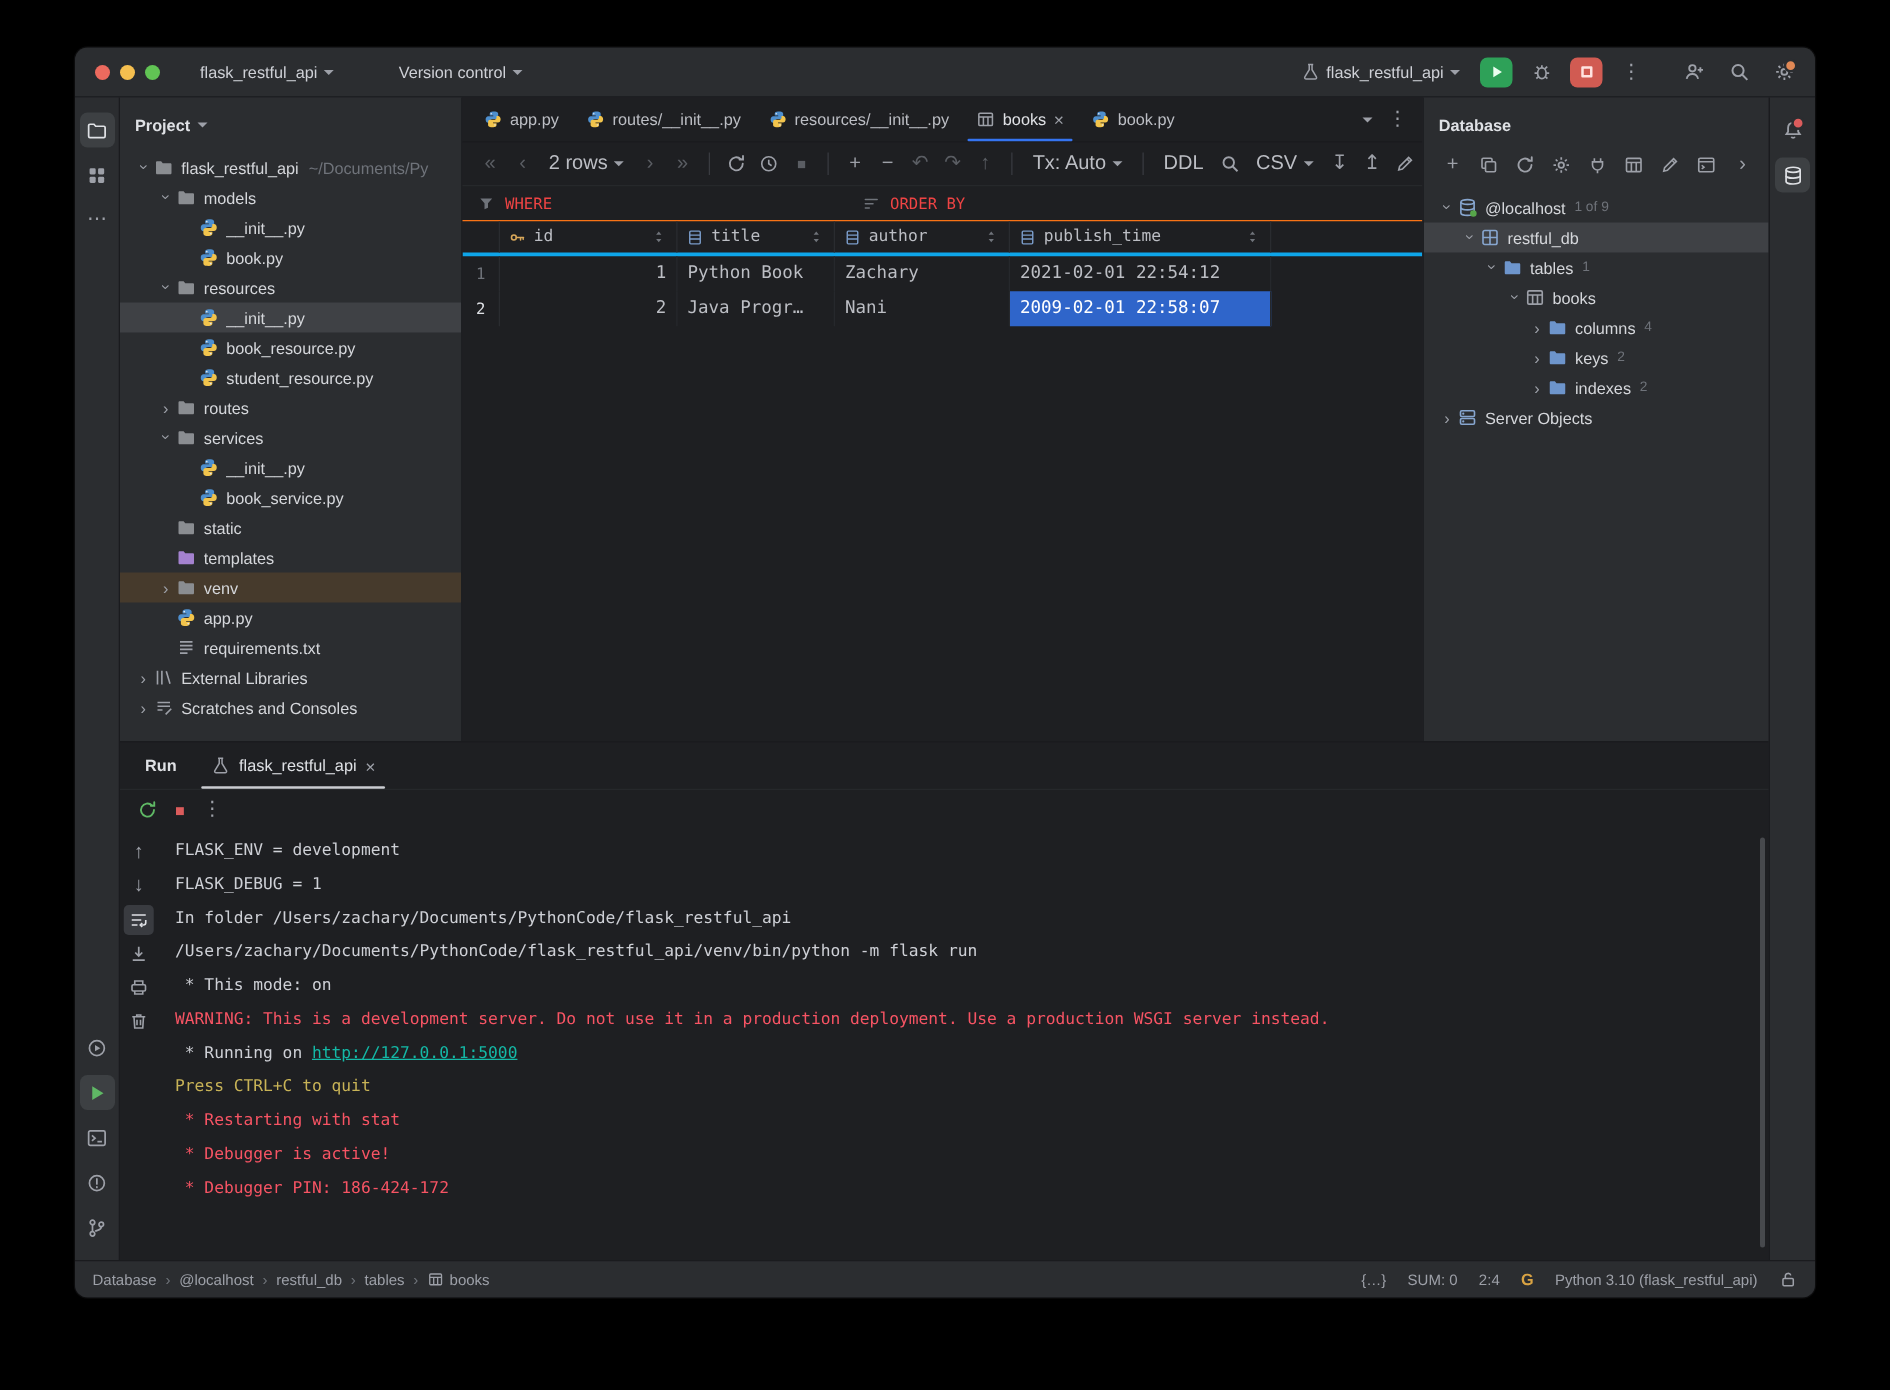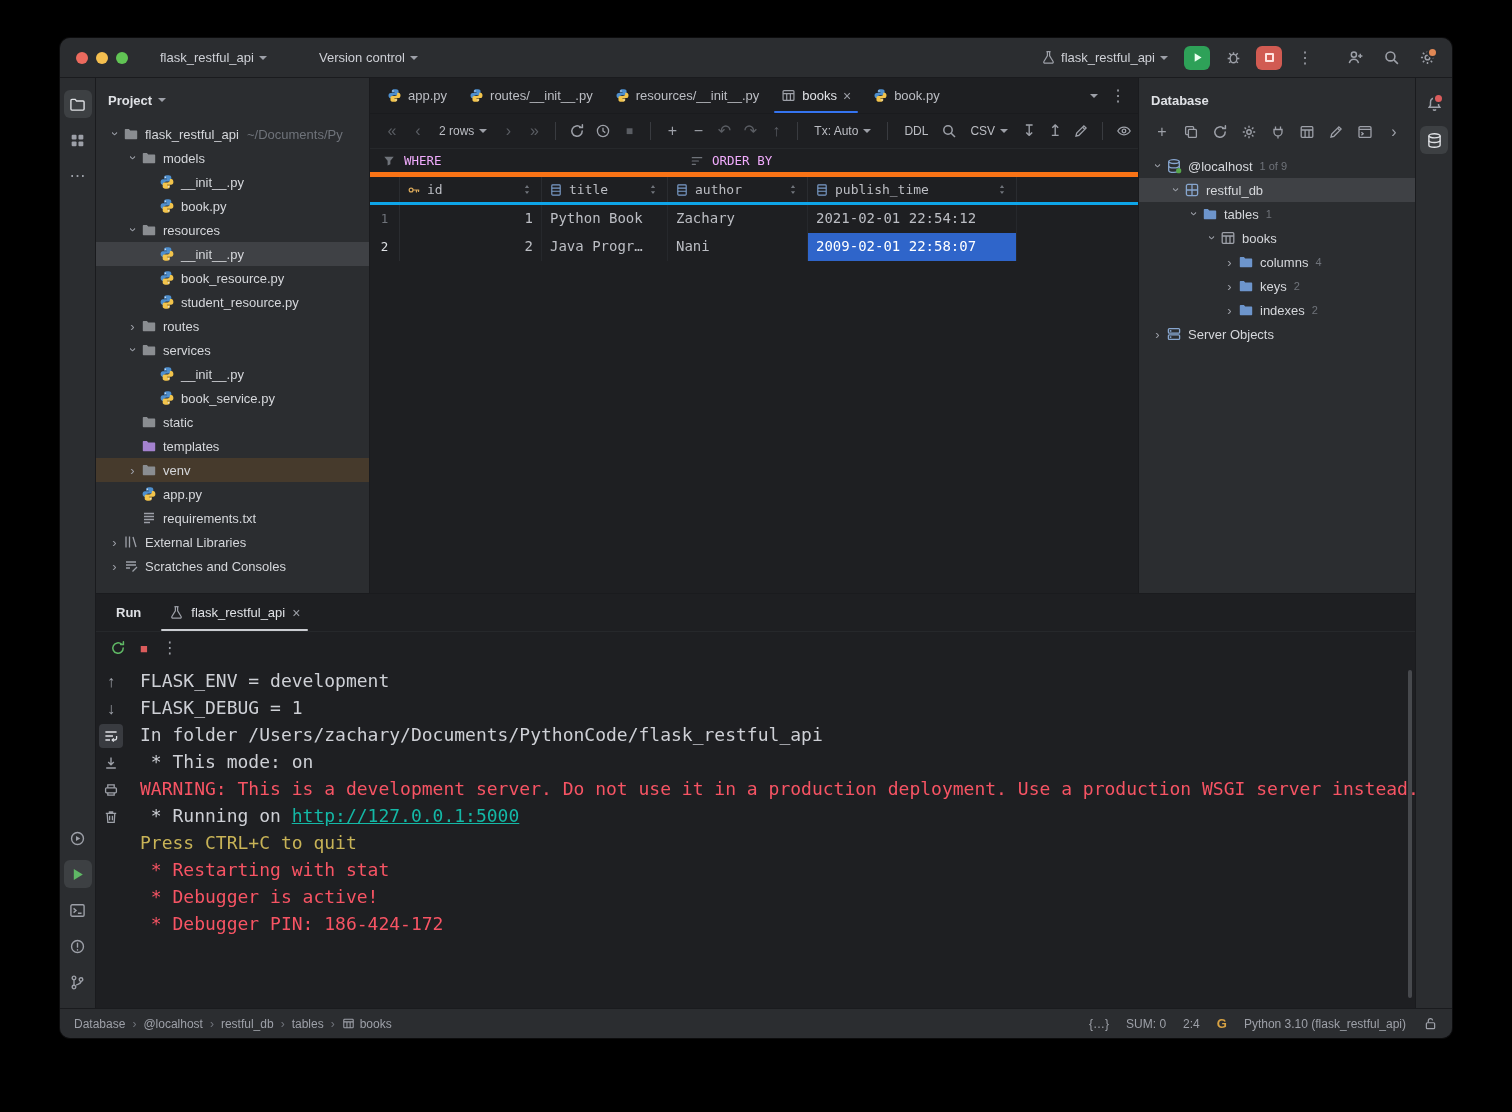--- a/index.html
+++ b/index.html
@@ -77,26 +77,26 @@
   .tab.active { color:#dfe1e5; }
   .tab.active::after { content:''; position:absolute; left:4px; right:4px; bottom:0; height:2px; background:#3574f0; border-radius:1px; }
   .tab-close { color:#9da0a8; font-size:14px; }
   .tab-bar-actions { margin-left:auto; display:flex; align-items:center; gap:12px; padding-right:12px; color:#9da0a8; }
 
   .grid-toolbar { flex:0 0 35px; display:flex; align-items:center; padding:0 10px; gap:2px;
                   border-bottom:1px solid #26282b; color:#9da0a8; font-size:13px; }
   .tbtn { min-width:24px; height:24px; display:flex; align-items:center; justify-content:center; border-radius:4px; }
   .tbtn .icon { width:16px; height:16px; }
   .tbtn.dim, .glyph.dim { color:#5a5d63; }
-  .tlabel { font-size:12px; color:#bcbec4; display:flex; align-items:center; gap:5px; padding:0 7px; white-space:nowrap; }
+  .tlabel { font-size:16px; color:#bcbec4; display:flex; align-items:center; gap:5px; padding:0 7px; white-space:nowrap; }
   .tdivider { width:1px; height:18px; background:#393b40; margin:0 7px; flex:0 0 1px; }
   .t-right { margin-left:auto; display:flex; align-items:center; gap:2px; }
 
-  .filter-bar { flex:0 0 28px; display:flex; align-items:center; border-bottom:5px solid #f97316;
-                font-family:"DejaVu Sans Mono",monospace; font-size:12.5px; color:#f0abfc; }
+  .filter-bar { flex:0 0 28px; display:flex; align-items:center; border-bottom:1px solid #f97316;
+                font-family:"DejaVu Sans Mono",monospace; font-size:12.5px; color:#ef4444; }
   .filter-section { display:flex; align-items:center; gap:8px; padding:0 12px; height:100%; }
   .filter-where { width:308px; }
   .filter-section .icon { width:14px; height:14px; color:#6f737a; }
 
   .grid { flex:1; display:flex; flex-direction:column; font-family:"DejaVu Sans Mono",monospace;
           font-size:14px; color:#bcbec4; overflow:hidden; }
   .grid-header { display:flex; flex:0 0 28px; border-bottom:3px solid #0ea5e9; }
   .gh-cell { display:flex; align-items:center; gap:6px; padding:0 7px; border-right:1px solid #2a2c30; font-size:13px; color:#bcbec4; }
   .gh-cell .icon { width:14px; height:14px; flex:0 0 14px; }
   .gh-cell .sortmark { width:9px; height:13px; margin-left:auto; color:#6f737a; }
@@ -120,21 +120,21 @@
   .run-toolbar { flex:0 0 32px; display:flex; align-items:center; gap:14px; padding-left:14px; color:#9da0a8; }
   .run-toolbar .icon { width:16px; height:16px; }
   .rerun { color:#5fb865; }
   .stop-glyph { color:#db5c5c; font-size:13px; }
   .console-wrap { flex:1; display:flex; min-height:0; position:relative; }
   .console-gutter { width:30px; flex:0 0 30px; display:flex; flex-direction:column; align-items:center;
                     padding-top:6px; gap:3px; color:#9da0a8; }
   .gutter-btn { width:24px; height:24px; display:flex; align-items:center; justify-content:center; border-radius:4px; }
   .gutter-btn .icon { width:16px; height:16px; }
   .gutter-btn.toggled { background:#393b40; color:#dfe1e5; }
-  .console { flex:1; font-family:"DejaVu Sans Mono",monospace; font-size:18px; line-height:27px;
+  .console { flex:1; font-family:"DejaVu Sans Mono",monospace; font-size:13px; line-height:27px;
              padding:3px 14px 8px 14px; color:#ced0d6; overflow:hidden; }
   .c-line { white-space:pre; }
   .c-red { color:#f75464; }
   .c-yellow { color:#c8b357; }
   .c-link { color:#14b8a6; text-decoration:underline; }
   .console-scrollbar { position:absolute; right:3px; top:6px; bottom:10px; width:4px; background:#47494d; border-radius:2px; }
 
   
   .statusbar { flex:0 0 30px; background:#2b2d30; border-top:1px solid #1a1b1e; display:flex;
                align-items:center; padding:0 14px 0 12px; color:#9da0a8; font-size:12px; }
@@ -953,20 +953,21 @@
                   <svg viewBox="0 0 16 16" fill="none" stroke="currentColor" stroke-width="1.3">
                     <path d="M2.8 4.4h10.4M6.4 4.4V3h3.2v1.4M4.2 4.4l.6 9h6.4l.6-9M6.6 6.8v4.4M9.4 6.8v4.4"></path>
                   </svg>
                 </span>
               </span>
           </div>
           <div class="console">
               <div class="c-line c-default">FLASK_ENV = development</div>
               <div class="c-line c-default">FLASK_DEBUG = 1</div>
               <div class="c-line c-default">In folder /Users/zachary/Documents/PythonCode/flask_restful_api</div>
+              <div class="c-line c-default">/Users/zachary/Documents/PythonCode/flask_restful_api/venv/bin/python -m flask run</div>
               <div class="c-line c-default"> * This mode: on</div>
               <div class="c-line c-red">WARNING: This is a development server. Do not use it in a production deployment. Use a production WSGI server instead.</div>
               <div class="c-line c-default"><span> * Running on </span><span class="c-link">http://127.0.0.1:5000</span></div>
               <div class="c-line c-yellow">Press CTRL+C to quit</div>
               <div class="c-line c-red"> * Restarting with stat</div>
               <div class="c-line c-red"> * Debugger is active!</div>
               <div class="c-line c-red"> * Debugger PIN: 186-424-172</div>
             </div>
           <div class="console-scrollbar"></div>
         </div>

